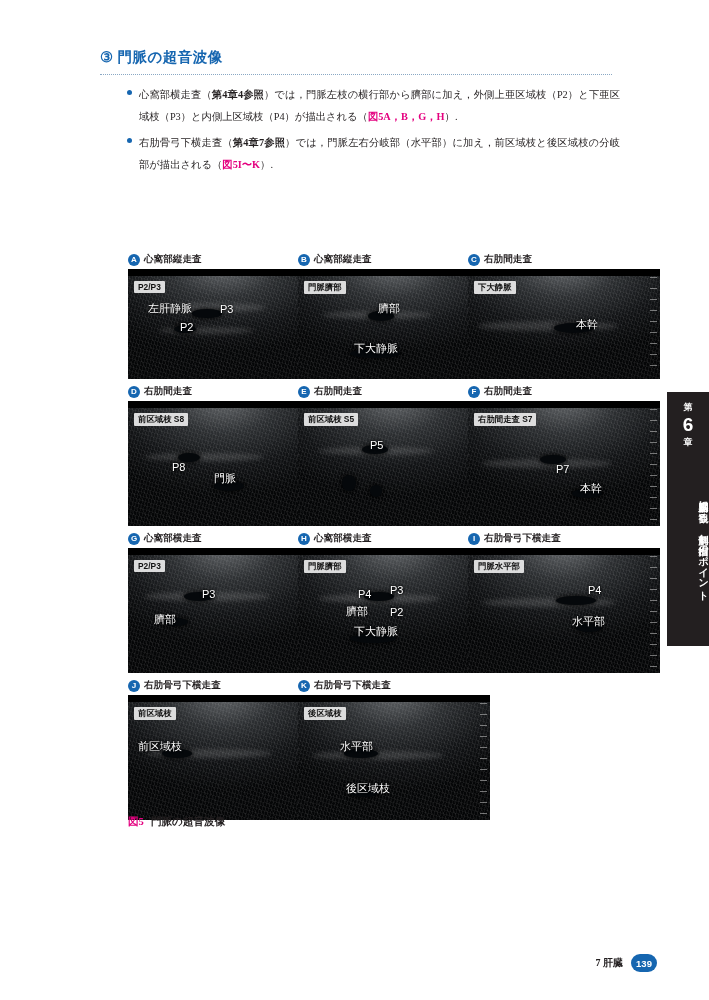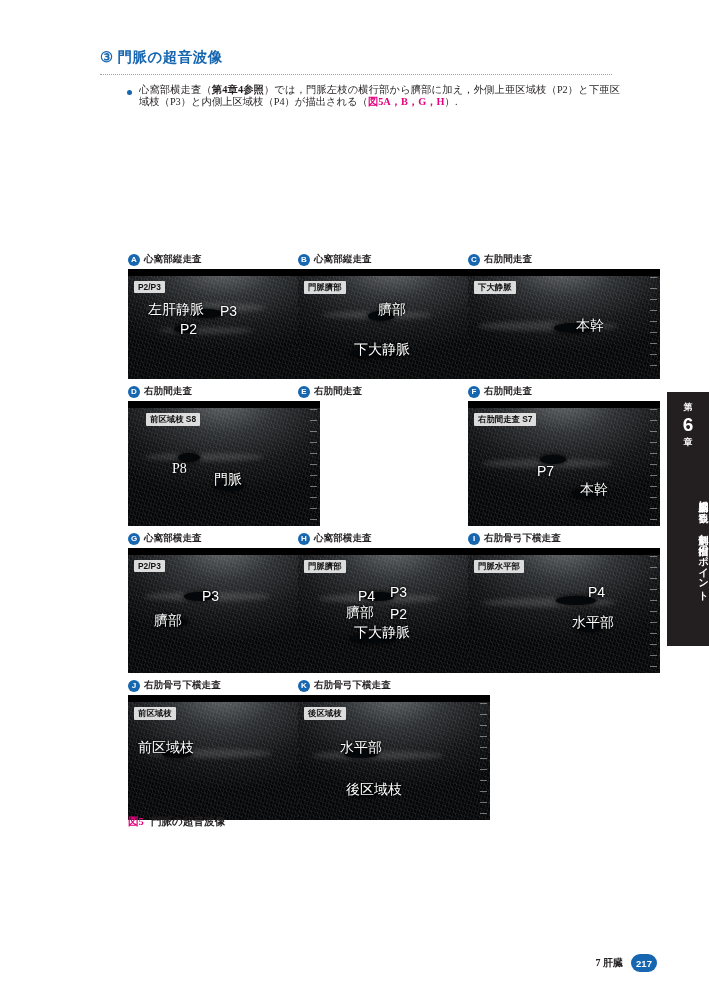--- a/index.html
+++ b/index.html
@@ -52,21 +52,21 @@
     position: absolute;
     left: 126px;
     top: 84px;
     width: 494px;
   }
   .bullet {
     position: relative;
     padding-left: 13px;
     margin-bottom: 4px;
     font-size: 10.3px;
-    line-height: 12px;
+    line-height: 22px;
     text-align: justify;
   }
   .bullet::before {
     content: "";
     position: absolute;
     left: 1px;
     top: 5.5px;
     width: 5px;
     height: 5px;
     border-radius: 50%;
@@ -167,21 +167,21 @@
     bottom: 6px;
     width: 7px;
     background:
       repeating-linear-gradient(to bottom, rgba(200,200,200,0.55) 0 1px, rgba(0,0,0,0) 1px 11px);
   }
 
   
   .lbl {
     position: absolute;
     font-family: "Liberation Sans", sans-serif;
-    font-size: 14px;
+    font-size: 11px;
     color: #ffffff;
     text-shadow: 0 0 2px #000, 0 0 3px #000;
     white-space: nowrap;
   }
   .lbl.box {
     background: rgba(236,236,236,0.92);
     color: #111;
     text-shadow: none;
     padding: 1px 4px;
     font-size: 8.4px;
@@ -285,20 +285,23 @@
   <div class="section-head">
     <span class="num">③</span>
     <span>門脈の超音波像</span>
   </div>
   <div class="section-rule"></div>
 
   <div class="bullets">
     <div class="bullet">
       <span>心窩部横走査（</span><span class="bd">第4章4参照</span><span>）では，門脈左枝の横行部から臍部に加え，外側上亜区域枝（P2）と下亜区域枝（P3）と内側上区域枝（P4）が描出される（</span><span class="fig-ref">図5A，B，G，H</span><span>）.</span>
     </div>
+    <div class="bullet">
+      <span>右肋骨弓下横走査（</span><span class="bd">第4章7参照</span><span>）では，門脈左右分岐部（水平部）に加え，前区域枝と後区域枝の分岐部が描出される（</span><span class="fig-ref">図5I〜K</span><span>）.</span>
+    </div>
   </div>
 
   <div class="fig-wrap">
 
     <div class="fig-row">
       <div class="panel">
         <div class="panel-head">
           <span class="panel-letter">A</span>
           <span class="panel-title">心窩部縦走査</span>
         </div>
@@ -362,48 +365,60 @@
           <span class="panel-title">右肋間走査</span>
         </div>
         <div class="us tall">
           <div class="fan"></div>
           <div class="speckle"></div>
           <div class="band" style="left:16px;top:52px;width:120px;height:8px;"></div>
           <div class="vessel" style="left:50px;top:52px;width:22px;height:9px;"></div>
           <div class="vessel" style="left:86px;top:80px;width:30px;height:10px;"></div>
           <div class="topbar"></div>
           <div class="scale"></div>
-          <span class="lbl box" style="left:18px;top:12px;text-align:center;">前区域枝 S8</span>
-          <span class="lbl" style="left:44px;top:60px;font-family:Liberation Serif, serif;">P8</span>
+          <span class="lbl box" style="left:6px;top:12px;text-align:center;">前区域枝 S8</span>
+          <span class="lbl" style="left:44px;top:60px;">P8</span>
           <span class="lbl" style="left:86px;top:70px;">門脈</span>
         </div>
       </div>
 
       <div class="panel">
         <div class="panel-head">
           <span class="panel-letter">E</span>
           <span class="panel-title">右肋間走査</span>
+        </div>
+        <div class="us tall">
+          <div class="fan"></div>
+          <div class="speckle"></div>
+          <div class="band" style="left:20px;top:46px;width:116px;height:8px;"></div>
+          <div class="vessel" style="left:64px;top:44px;width:26px;height:9px;"></div>
+          <div class="vessel" style="left:44px;top:74px;width:14px;height:16px;"></div>
+          <div class="vessel" style="left:72px;top:84px;width:12px;height:12px;"></div>
+          <div class="topbar"></div>
+          <div class="scale"></div>
+          <span class="lbl box" style="left:6px;top:12px;">前区域枝 S5</span>
+          <span class="lbl" style="left:72px;top:38px;">P5</span>
         </div>
       </div>
 
       <div class="panel">
         <div class="panel-head">
           <span class="panel-letter">F</span>
           <span class="panel-title">右肋間走査</span>
         </div>
         <div class="us tall">
           <div class="fan"></div>
           <div class="speckle"></div>
           <div class="band" style="left:14px;top:58px;width:130px;height:9px;"></div>
           <div class="vessel" style="left:72px;top:54px;width:26px;height:9px;"></div>
           <div class="vessel" style="left:104px;top:88px;width:30px;height:9px;"></div>
           <div class="topbar"></div>
           <div class="scale"></div>
           <span class="lbl box" style="left:6px;top:12px;">右肋間走査 S7</span>
-          <span class="lbl" style="left:69px;top:62px;">P7</span>
+          <span class="lbl" style="left:88px;top:62px;">P7</span>
           <span class="lbl" style="left:112px;top:80px;">本幹</span>
         </div>
       </div>
     </div>
 
     <div class="fig-row">
       <div class="panel">
         <div class="panel-head">
           <span class="panel-letter">G</span>
           <span class="panel-title">心窩部横走査</span>
@@ -512,16 +527,16 @@
 
   <div class="side-tab">
     <div class="chap">第</div>
     <div class="chapnum">6</div>
     <div class="chapkanji">章</div>
     <div class="vtext">臓器別に観る　解剖と描出のポイント</div>
   </div>
 
   <div class="footer">
     <span>7 肝臓</span>
-    <span class="pagenum">217</span>
+    <span class="pagenum">139</span>
   </div>
 
 </div>
 
 </body></html>

